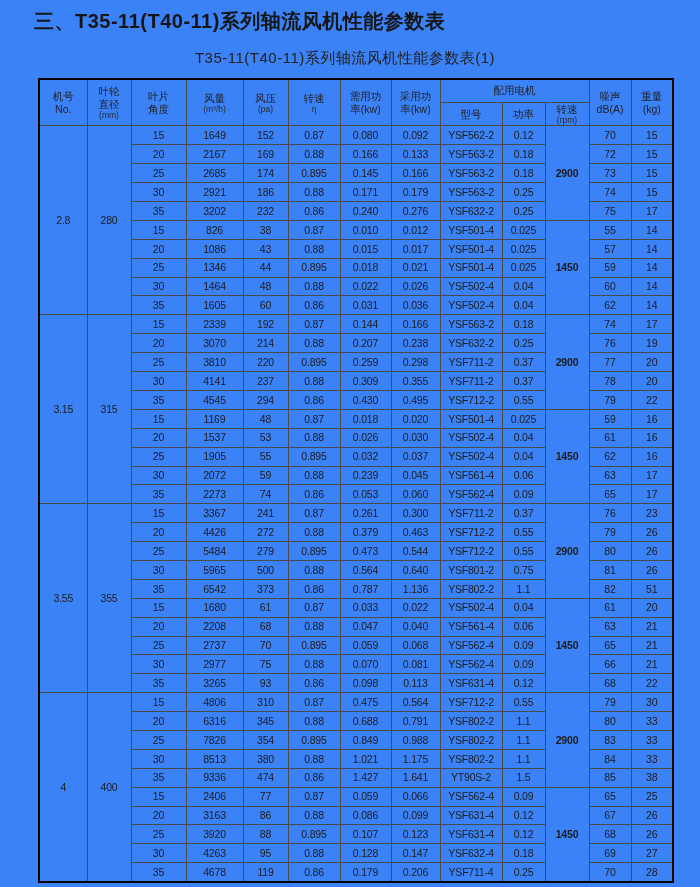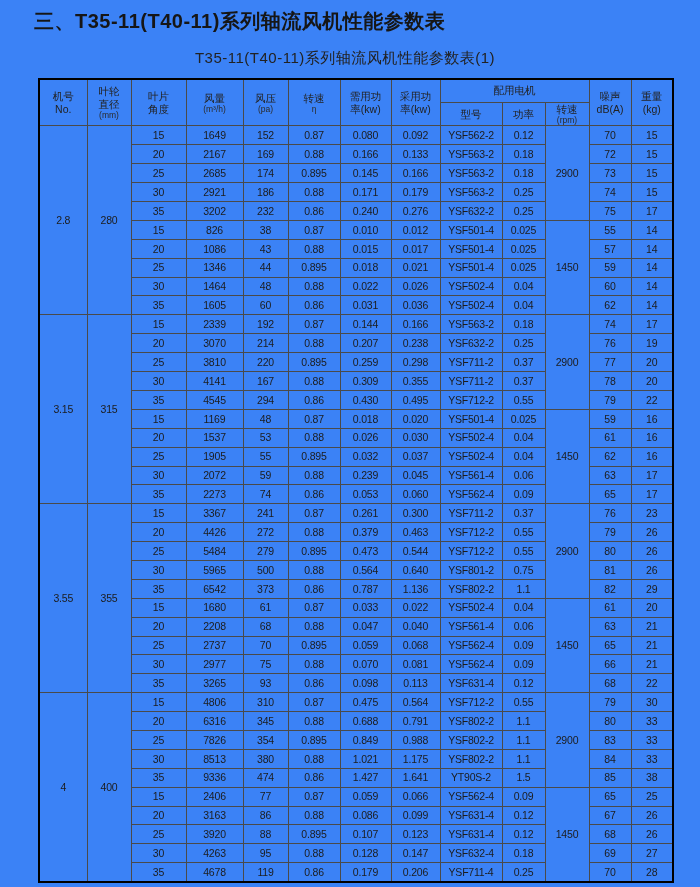--- a/index.html
+++ b/index.html
@@ -10,21 +10,21 @@
   table.fan{border-collapse:collapse;table-layout:fixed;width:634px;margin-left:38px;
     border:2px solid #000000;}
   table.fan th,table.fan td{border:1px solid #4a4a4a;text-align:center;vertical-align:middle;
     padding:0 1px;overflow:hidden;}
   table.fan th{font-size:10.5px;font-weight:normal;line-height:1.25;color:#222;}
   table.fan thead tr:first-child th{height:22px;}
   .pre{white-space:pre-line;}
   .unit{display:block;font-size:8.5px;line-height:1.1;color:#2a2a2a;}
   table.fan td{font-size:10.5px;height:17.9px;line-height:1;letter-spacing:-0.2px;color:#1c1c1c;}
   td[data-name="cell-fan-no"],td[data-name="cell-impeller-diameter"]{font-size:11px;}
-  td[data-name="cell-motor-rpm"]{font-size:11px;}
+  td[data-name="cell-motor-rpm"]{font-size:11px;font-weight:bold;}
 </style>
 </head>
 <body>
 
 <div class="page" data-name="document-page">
 
   <div class="doc-title" data-name="page-title">三、T35-11(T40-11)系列轴流风机性能参数表</div>
   <div class="doc-subtitle" data-name="table-subtitle">T35-11(T40-11)系列轴流风机性能参数表(1)</div>
 
   <table class="fan" data-name="fan-performance-table">
@@ -230,21 +230,21 @@
           <td data-name="cell-required-power">0.259</td>
           <td data-name="cell-adopted-power">0.298</td>
           <td data-name="cell-motor-model">YSF711-2</td>
           <td data-name="cell-motor-power">0.37</td>
           <td data-name="cell-noise">77</td>
           <td data-name="cell-weight">20</td>
         </tr>
         <tr data-name="table-row">
           <td data-name="cell-blade-angle">30</td>
           <td data-name="cell-air-volume">4141</td>
-          <td data-name="cell-air-pressure">167</td>
+          <td data-name="cell-air-pressure">237</td>
           <td data-name="cell-efficiency">0.88</td>
           <td data-name="cell-required-power">0.309</td>
           <td data-name="cell-adopted-power">0.355</td>
           <td data-name="cell-motor-model">YSF711-2</td>
           <td data-name="cell-motor-power">0.37</td>
           <td data-name="cell-noise">78</td>
           <td data-name="cell-weight">20</td>
         </tr>
         <tr data-name="table-row">
           <td data-name="cell-blade-angle">35</td>
@@ -373,21 +373,21 @@
         <tr data-name="table-row">
           <td data-name="cell-blade-angle">35</td>
           <td data-name="cell-air-volume">6542</td>
           <td data-name="cell-air-pressure">373</td>
           <td data-name="cell-efficiency">0.86</td>
           <td data-name="cell-required-power">0.787</td>
           <td data-name="cell-adopted-power">1.136</td>
           <td data-name="cell-motor-model">YSF802-2</td>
           <td data-name="cell-motor-power">1.1</td>
           <td data-name="cell-noise">82</td>
-          <td data-name="cell-weight">29</td>
+          <td data-name="cell-weight">51</td>
         </tr>
         <tr data-name="table-row">
           <td data-name="cell-blade-angle">15</td>
           <td data-name="cell-air-volume">1680</td>
           <td data-name="cell-air-pressure">61</td>
           <td data-name="cell-efficiency">0.87</td>
           <td data-name="cell-required-power">0.033</td>
           <td data-name="cell-adopted-power">0.022</td>
           <td data-name="cell-motor-model">YSF502-4</td>
           <td data-name="cell-motor-power">0.04</td>

